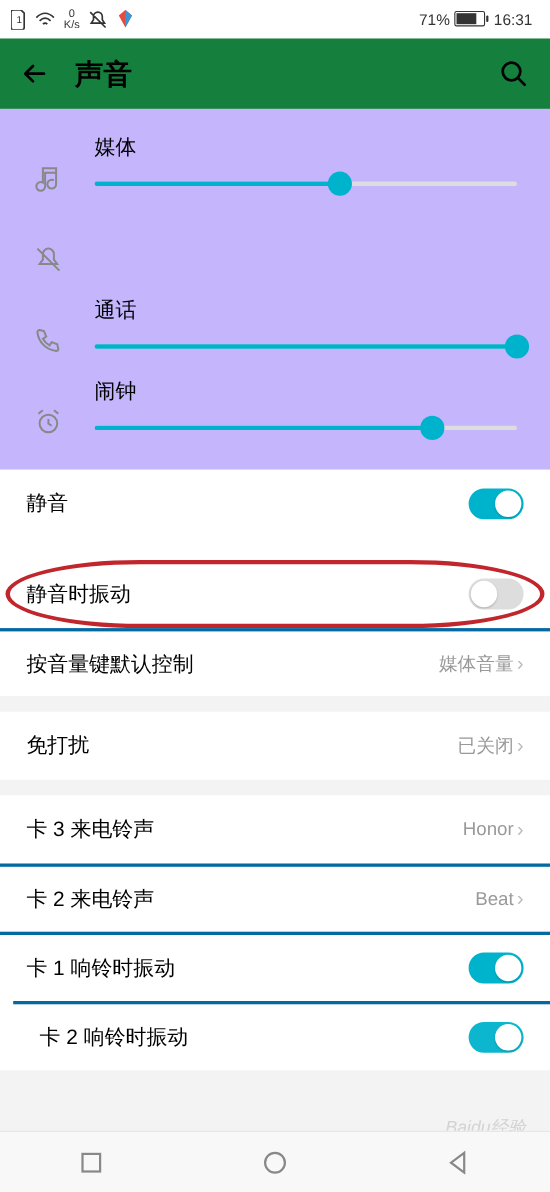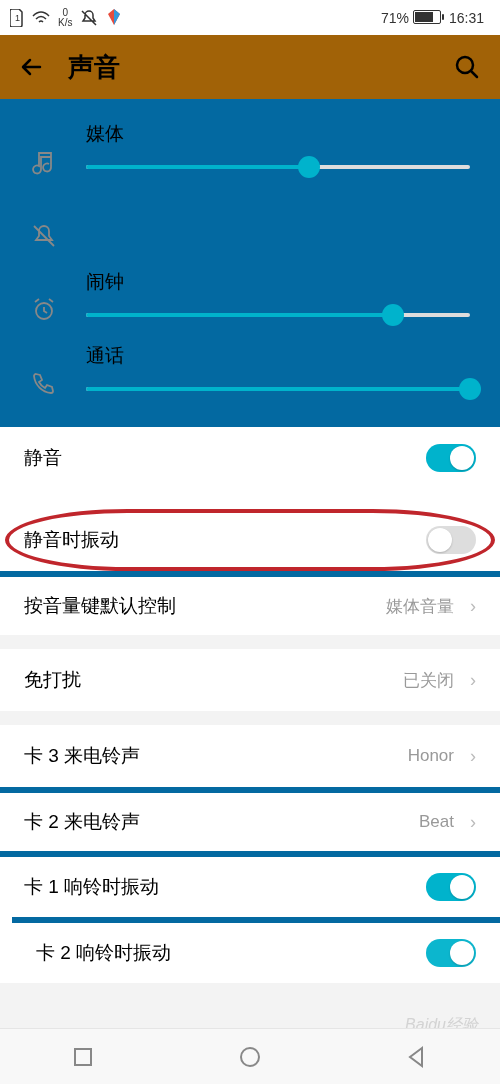--- a/index.html
+++ b/index.html
@@ -4,35 +4,35 @@
   <style>
     * { margin: 0; padding: 0; box-sizing: border-box; font-family: -apple-system, "Helvetica Neue", Arial, sans-serif; }
     body { width: 500px; height: 1084px; background: #f3f3f3; overflow: hidden; }
     .status-bar { height: 35px; display: flex; align-items: center; padding: 0 16px 0 10px; background: #fff; color: #333; font-size: 14px; }
     .status-left { display: flex; align-items: center; gap: 8px; }
     .status-right { margin-left: auto; display: flex; align-items: flex-start; gap: 4px; }
     .speed-box { display: flex; flex-direction: column; line-height: 1; font-size: 10px; align-items: center; }
     .bat-icon { width: 28px; height: 14px; border: 1.5px solid #333; border-radius: 2px; position: relative; display: inline-block; }
     .bat-icon::after { content:""; position:absolute; right:-4px; top:3px; width:2px; height:6px; background:#333; border-radius:1px;}
     .bat-fill { position:absolute; left:1px; top:1px; bottom:1px; width:71%; background:#333; }
-    .header { height: 64px; display: flex; align-items: center; padding: 0 20px; background: #a16207; }
+    .header { height: 64px; display: flex; align-items: center; padding: 0 20px; background: #15803d; }
     .header-title { font-size: 26px; font-weight: 600; margin-left: 24px; color: #000; }
     .header-search { margin-left: auto; }
-    .slider-section { background: #0369a1; padding: 4px 30px 10px 24px; }
+    .slider-section { background: #c4b5fd; padding: 4px 30px 10px 24px; }
     .slider-row { display: flex; align-items: flex-start; margin-top: 18px; margin-bottom: 20px; }
     .slider-icon { width: 40px; display: flex; justify-content: center; padding-top: 28px; color: #888; }
     .slider-body { flex: 1; margin-left: 22px; }
     .slider-label { font-size: 19px; color: #000; margin-bottom: 18px; }
     .slider-track { height: 4px; background: #ddd; border-radius: 2px; position: relative; }
     .slider-fill { position: absolute; left: 0; top: 0; bottom: 0; background: #00b3cc; border-radius: 2px; }
     .slider-thumb { position: absolute; width: 22px; height: 22px; background: #00b3cc; border-radius: 50%; top: 50%; transform: translate(-50%, -50%); }
     .list { background: #fff; }
-    .list-item { display: flex; align-items: center; padding: 16px 24px; font-size: 19px; color: #000; min-height: 62px; border-top: 6px solid #0369a1; }
+    .list-item { display: flex; align-items: center; padding: 16px 24px; font-size: 19px; color: #000; min-height: 62px; border-top: 3px solid #0369a1; }
     .list-item:first-child { border-top: none; }
-    .list-value { margin-left: auto; color: #999; font-size: 17px; display: flex; align-items: center; gap: 16px; }
+    .list-value { margin-left: auto; color: #999; font-size: 17px; display: flex; align-items: center; gap: 3px; }
     .sep { height: 14px; background: #f3f3f3; }
     .toggle { width: 50px; height: 28px; background: #ddd; border-radius: 14px; position: relative; margin-left: auto; }
     .toggle.on { background: #00b3cc; }
     .toggle-knob { position: absolute; width: 24px; height: 24px; background: #fff; border-radius: 50%; top: 2px; left: 2px; box-shadow: 0 1px 2px rgba(0,0,0,0.2); }
     .toggle.on .toggle-knob { left: 24px; }
     .highlight-ring { position: absolute; border: 4px solid #c0262c; border-radius: 50%/100%; width: 490px; height: 62px; left: 5px; pointer-events: none; }
     .chevron { color: #bbb; font-size: 18px; }
     .nav-bar { position: absolute; bottom: 0; left: 0; right: 0; height: 56px; background: #f8f8f8; display: flex; justify-content: space-around; align-items: center; border-top: 1px solid #e5e5e5; }
     .nav-btn { color: #888; }
     .watermark { position:absolute; right:22px; bottom:48px; color:rgba(180,180,180,0.5); font-size:16px; font-style:italic; }
@@ -100,46 +100,46 @@
   <div class="slider-row">
     <div class="slider-icon">
         <svg width="26" height="26" viewBox="0 0 26 26">
           <path d="M13 3a5 5 0 0 0-5 5v5l-3 4h16l-3-4V8a5 5 0 0 0-5-5z M3 3l20 20" fill="none" stroke="#888" stroke-width="1.8"></path>
         </svg>
       </div>
   </div>
   <div class="slider-row">
     <div class="slider-icon">
         <svg width="26" height="26" viewBox="0 0 26 26">
+          <path d="M5 3l4 1 2 5-3 2a14 14 0 0 0 6 6l2-3 5 2 1 4a2 2 0 0 1-2 2A19 19 0 0 1 3 5a2 2 0 0 1 2-2z" fill="none" stroke="#888" stroke-width="1.8"></path>
+        </svg>
+      </div>
+    <div class="slider-body">
+      <div class="slider-label">通话</div>
+      <div class="slider-track">
+          <div class="slider-fill" style="width:100%"></div>
+          <div class="slider-thumb" style="left:100%"></div>
+        </div>
+    </div>
+  </div>
+  <div class="slider-row">
+    <div class="slider-icon">
+        <svg width="26" height="26" viewBox="0 0 26 26">
           <circle cx="13" cy="14" r="8" fill="none" stroke="#888" stroke-width="1.8"></circle>
           <path d="M13 10v4l3 2 M4 5l4-3 M22 5l-4-3" fill="none" stroke="#888" stroke-width="1.8"></path>
         </svg>
       </div>
     <div class="slider-body">
       <div class="slider-label">闹钟</div>
       <div class="slider-track">
           <div class="slider-fill" style="width:80%"></div>
           <div class="slider-thumb" style="left:80%"></div>
         </div>
     </div>
   </div>
-  <div class="slider-row">
-    <div class="slider-icon">
-        <svg width="26" height="26" viewBox="0 0 26 26">
-          <path d="M5 3l4 1 2 5-3 2a14 14 0 0 0 6 6l2-3 5 2 1 4a2 2 0 0 1-2 2A19 19 0 0 1 3 5a2 2 0 0 1 2-2z" fill="none" stroke="#888" stroke-width="1.8"></path>
-        </svg>
-      </div>
-    <div class="slider-body">
-      <div class="slider-label">通话</div>
-      <div class="slider-track">
-          <div class="slider-fill" style="width:100%"></div>
-          <div class="slider-thumb" style="left:100%"></div>
-        </div>
-    </div>
-  </div>
 </div>
 
 <div class="list">
   <div class="list-item">
     <span>静音</span>
     <div class="toggle on">
         <div class="toggle-knob"></div>
       </div>
   </div>
   <div class="highlight-wrap">

